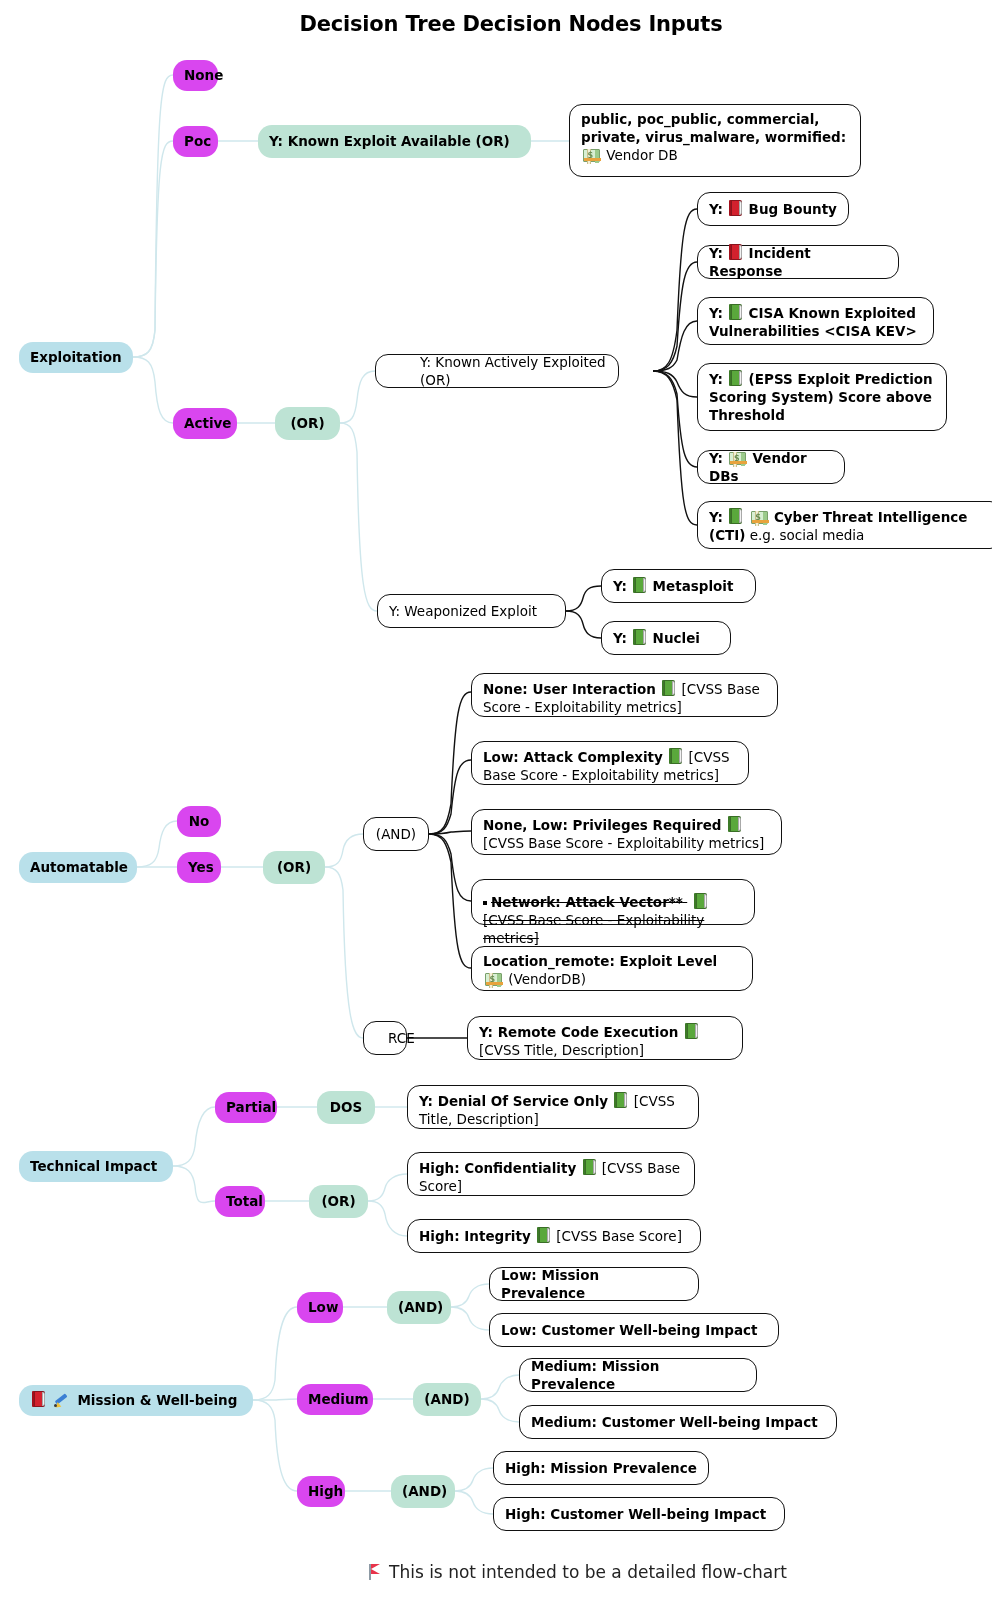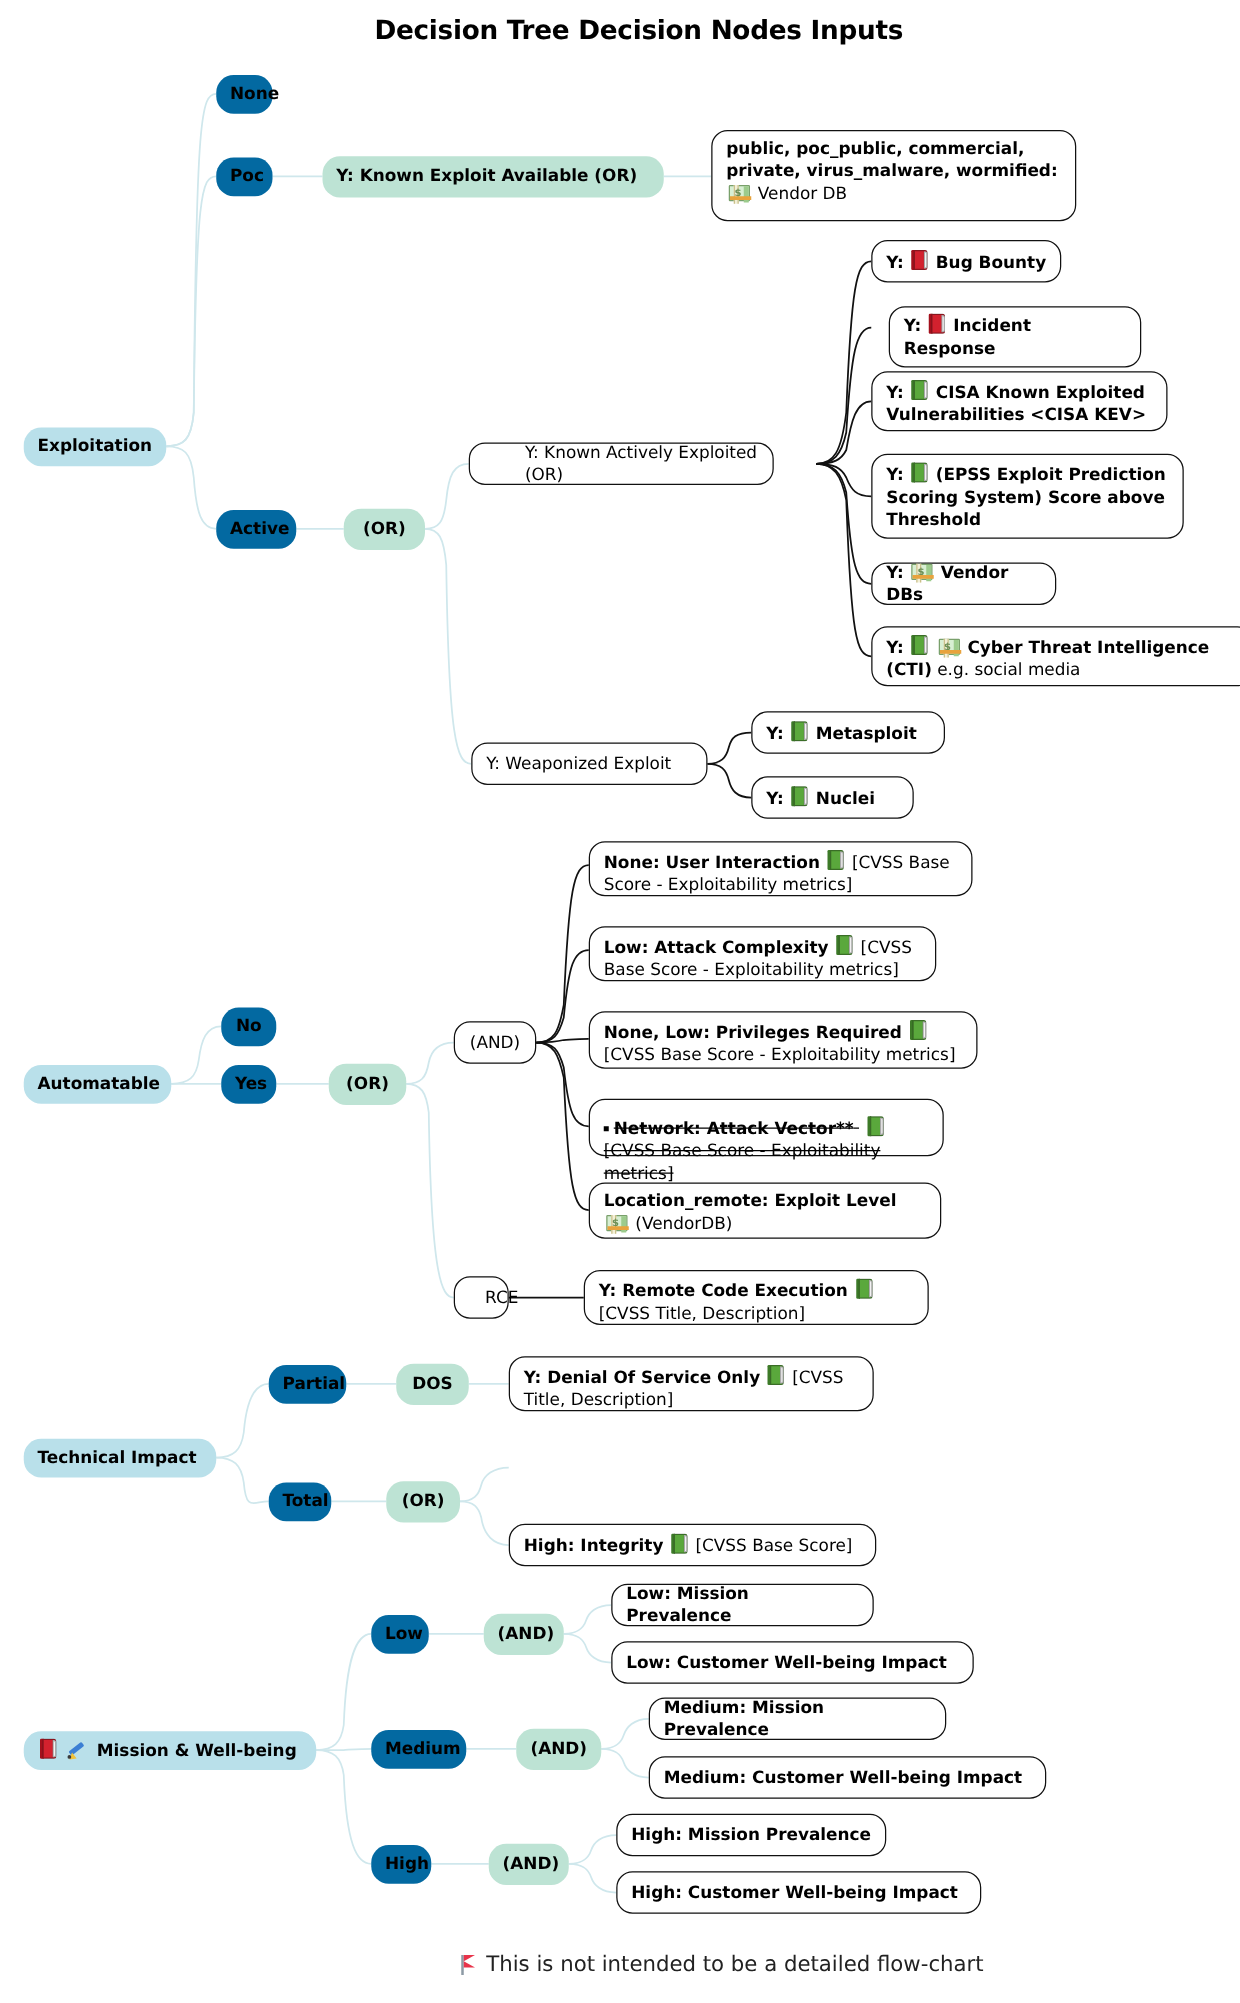--- a/index.html
+++ b/index.html
@@ -26,21 +26,21 @@
     border-radius:13px;
     font-size:13.5px;line-height:1.32;
     color:#000;
     padding:5px 11px;
   }
   .node .txt{display:block;width:100%;}
 
   
   .n-root{background:#b9e0ea;font-weight:bold;justify-content:flex-start;border-radius:14px;}
   
-  .n-blue{background:#0369a1;font-weight:bold;justify-content:center;border-radius:14px;}
+  .n-blue{background:#d946ef;font-weight:bold;justify-content:center;border-radius:14px;}
   
   .n-green{background:#bde3d4;font-weight:bold;justify-content:center;border-radius:14px;}
   
   .n-white{background:#ffffff;border:1.7px solid #111;border-radius:13px;align-items:flex-start;}
   .n-white.mid{align-items:center;}
 
   .n-white .txt{padding-top:1px;}
 
   b.bold{font-weight:bold;}
   span.reg{font-weight:normal;}
@@ -194,21 +194,21 @@
   </div>
 
   <div class="node n-white mid" style="left:682px;top:192px;width:152px;height:34px;">
     <span class="txt">
       <b class="bold">Y:</b>
       <span class="ico book book-red"><span class="spine"></span><span class="cover"></span><span class="pages"></span></span>
       <b class="bold">Bug Bounty</b>
     </span>
   </div>
 
-  <div class="node n-white mid" style="left:696px;top:245px;width:202px;height:49px;">
+  <div class="node n-white mid" style="left:682px;top:245px;width:202px;height:34px;">
     <span class="txt">
       <b class="bold">Y:</b>
       <span class="ico book book-red"><span class="spine"></span><span class="cover"></span><span class="pages"></span></span>
       <b class="bold">Incident Response</b>
     </span>
   </div>
 
   <div class="node n-white" style="left:682px;top:297px;width:237px;height:48px;">
     <span class="txt">
       <b class="bold">Y:</b>
@@ -355,20 +355,27 @@
       <b class="bold">Y: Denial Of Service Only</b>
       <span class="ico book book-green"><span class="spine"></span><span class="cover"></span><span class="pages"></span></span>
       <span class="reg"> [CVSS Title, Description]</span>
     </span>
   </div>
 
   <div class="node n-green" style="left:294px;top:1185px;width:59px;height:33px;">
     <span class="txt" style="text-align:center;">(OR)</span>
   </div>
 
+  <div class="node n-white" style="left:392px;top:1152px;width:288px;height:44px;">
+    <span class="txt">
+      <b class="bold">High: Confidentiality</b>
+      <span class="ico book book-green"><span class="spine"></span><span class="cover"></span><span class="pages"></span></span>
+      <span class="reg"> [CVSS Base Score]</span>
+    </span>
+  </div>
 
   <div class="node n-white mid" style="left:392px;top:1219px;width:294px;height:34px;">
     <span class="txt">
       <b class="bold">High: Integrity</b>
       <span class="ico book book-green"><span class="spine"></span><span class="cover"></span><span class="pages"></span></span>
       <span class="reg"> [CVSS Base Score]</span>
     </span>
   </div>
 
   <div class="node n-root" style="left:4px;top:1385px;width:234px;height:31px;">

